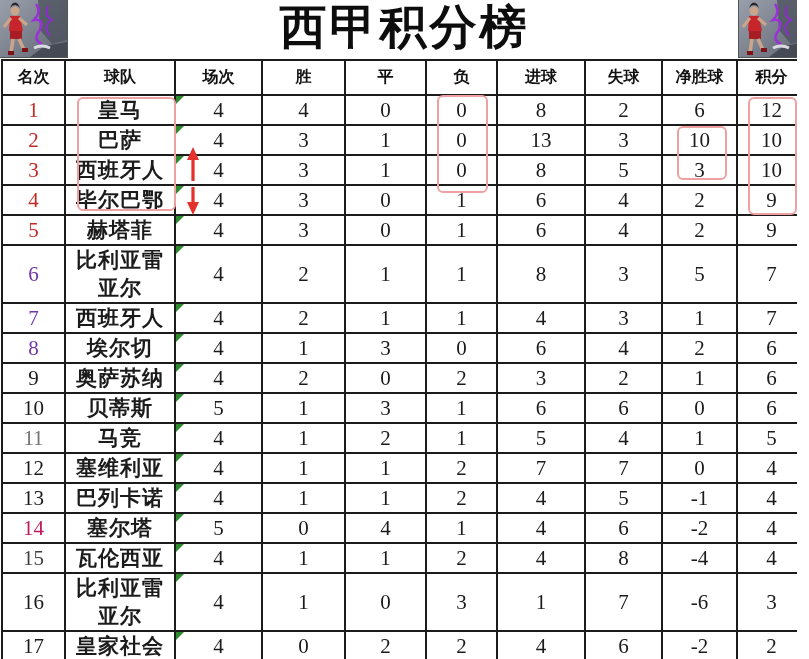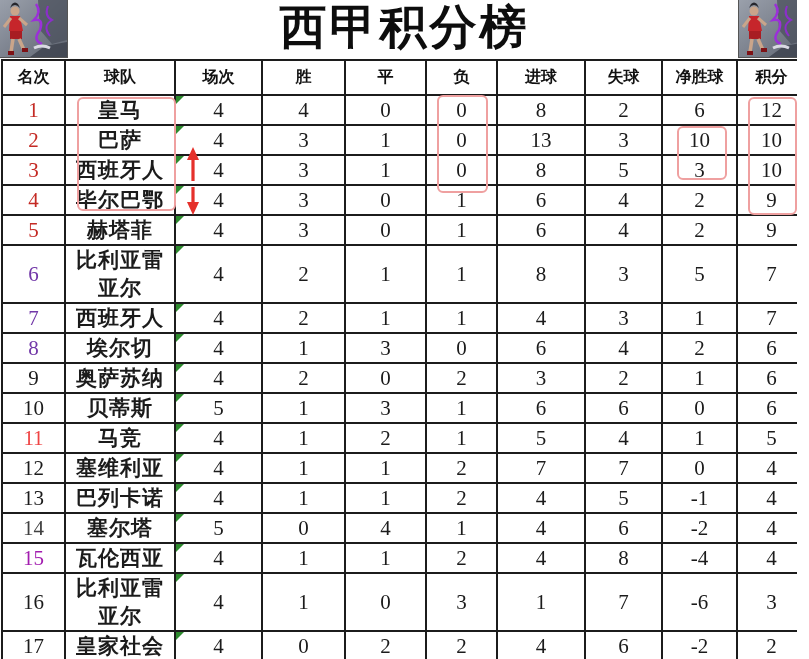--- a/index.html
+++ b/index.html
@@ -247,21 +247,21 @@
           <td class="matches-cell">5</td>
           <td>1</td>
           <td>3</td>
           <td>1</td>
           <td>6</td>
           <td>6</td>
           <td>0</td>
           <td>6</td>
         </tr>
         <tr>
-          <td style="color: #ef4444;">11</td>
+          <td style="color: #737373;">11</td>
           <td class="team-cell">马竞</td>
           <td class="matches-cell">4</td>
           <td>1</td>
           <td>2</td>
           <td>1</td>
           <td>5</td>
           <td>4</td>
           <td>1</td>
           <td>5</td>
         </tr>
@@ -283,33 +283,33 @@
           <td class="matches-cell">4</td>
           <td>1</td>
           <td>1</td>
           <td>2</td>
           <td>4</td>
           <td>5</td>
           <td>-1</td>
           <td>4</td>
         </tr>
         <tr>
-          <td style="color: #404040;">14</td>
+          <td style="color: #be185d;">14</td>
           <td class="team-cell">塞尔塔</td>
           <td class="matches-cell">5</td>
           <td>0</td>
           <td>4</td>
           <td>1</td>
           <td>4</td>
           <td>6</td>
           <td>-2</td>
           <td>4</td>
         </tr>
         <tr>
-          <td style="color: #a21caf;">15</td>
+          <td style="color: #404040;">15</td>
           <td class="team-cell">瓦伦西亚</td>
           <td class="matches-cell">4</td>
           <td>1</td>
           <td>1</td>
           <td>2</td>
           <td>4</td>
           <td>8</td>
           <td>-4</td>
           <td>4</td>
         </tr>

